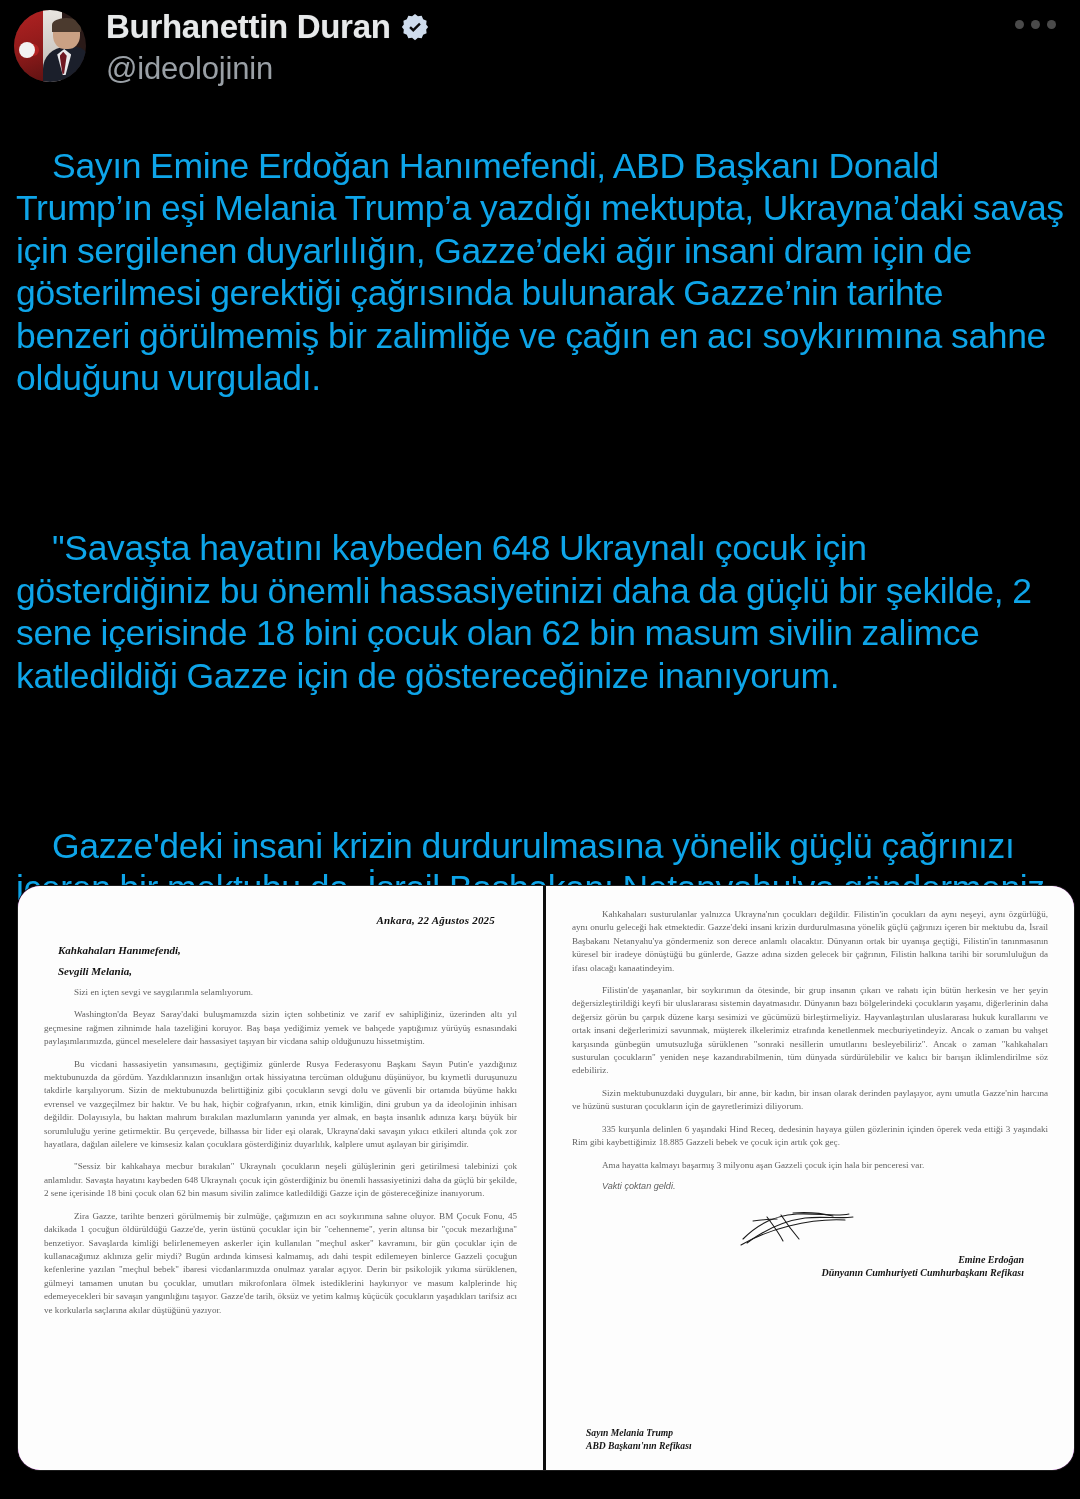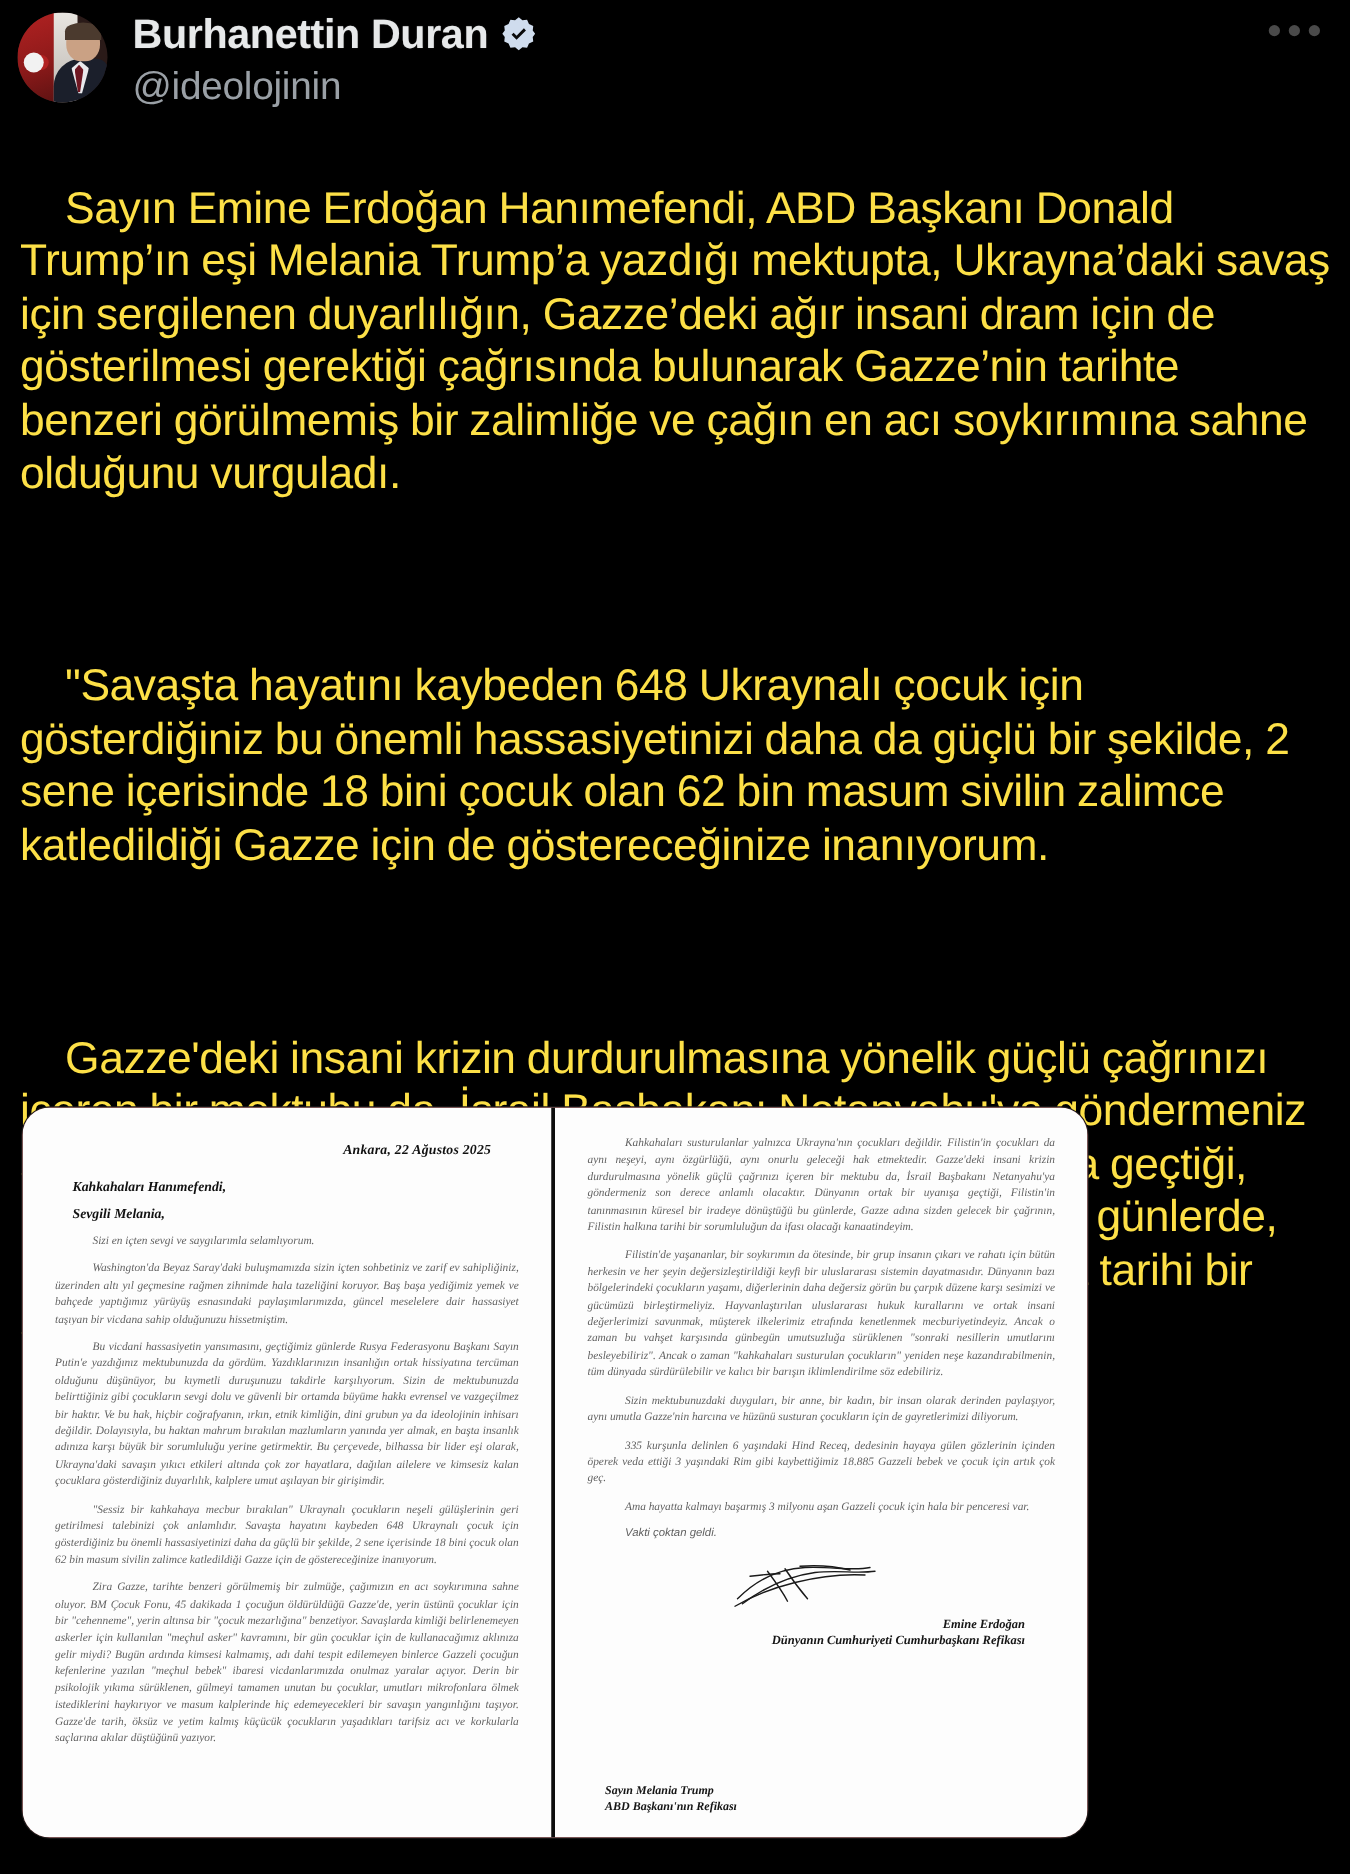--- a/index.html
+++ b/index.html
@@ -81,37 +81,37 @@
     display:flex; gap:7px; align-items:center;
     padding:6px; cursor:pointer;
   }
   .more-btn i {
     width:9px; height:9px; border-radius:50%;
     background:#4a4a4a; display:block;
   }
 
   
   .tweet-text {
-    color:#fde047;
+    color:#0ea5e9;
     font-size:35.5px;
     line-height:42.5px;
     padding:6px 16px 0 16px;
     letter-spacing:-0.35px;
     white-space:pre-wrap;
     word-spacing:-0.5px;
   }
 
   
   .media {
     position:absolute;
     left:18px; top:886px;
-    width:852px; height:584px;
+    width:1056px; height:584px;
     border-radius:22px;
     overflow:hidden;
-    background:#7f1d1d;
+    background:#d946ef;
     display:flex;
     box-shadow:0 0 0 1px #1c1c1c;
   }
   .page {
     position:relative; height:100%;
     background:#fdfdfd; overflow:hidden;
   }
   .page.left  { width:50%; border-right:3px solid #0d0d0d; }
   .page.right { width:50%; }
   .page-inner { padding:22px 26px 12px 26px; height:100%; position:relative; }
@@ -123,21 +123,21 @@
     margin:6px 22px 18px 0;
   }
   .ltr-salut {
     font-family:"Liberation Serif", serif;
     font-weight:bold; font-style:italic;
     font-size:11px; color:#111;
     margin:0 0 9px 14px;
   }
   .ltr-p {
     font-family:"Liberation Serif", serif;
-    font-style:italic; font-size:9.1px; line-height:13.4px;
+    font-size:9.1px; line-height:13.4px;
     color:#3d3d3d; text-align:justify;
     text-indent:30px; margin-bottom:9px;
     opacity:.82;
   }
   .ltr-p.blurry { filter:blur(.35px); }
   .sig-block { margin-top:14px; text-align:right; padding-right:24px; }
   .sig-svg { display:block; margin:0 auto 2px auto; }
   .sig-name {
     font-family:"Liberation Serif", serif;
     font-weight:bold; font-style:italic;

